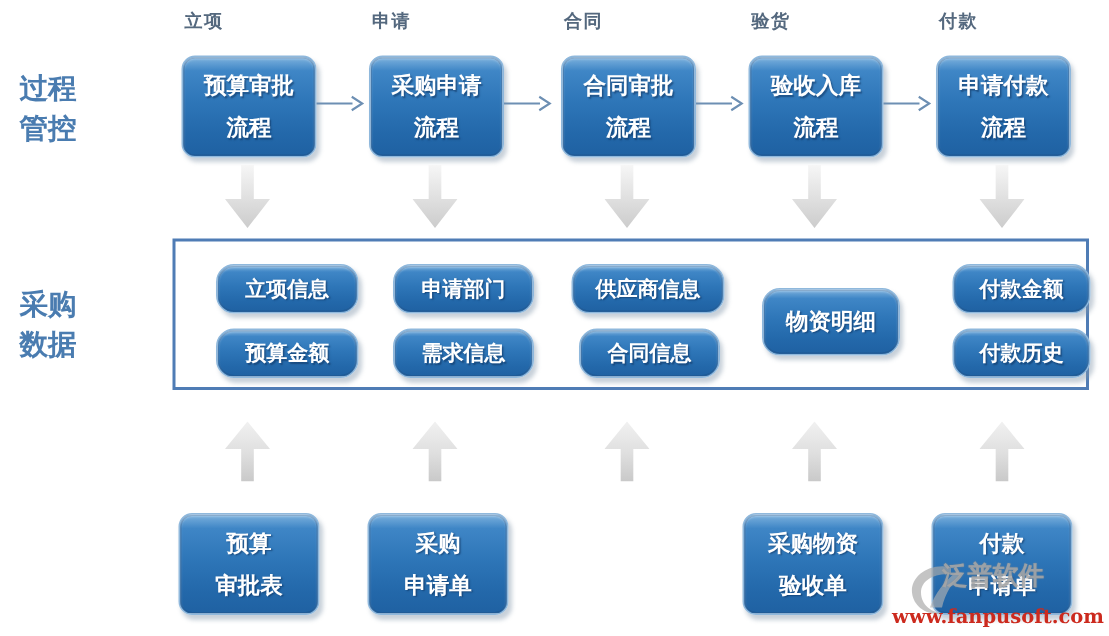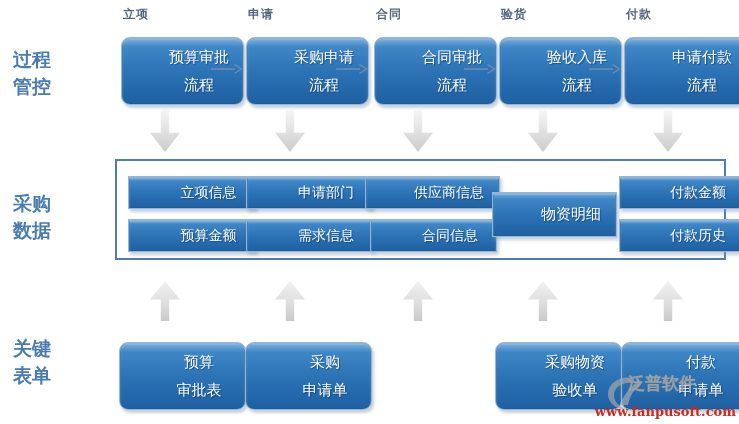--- a/index.html
+++ b/index.html
@@ -9,31 +9,31 @@
   }
   .hdr{
     position:absolute;top:6px;width:84px;text-align:left;
     font-size:12px;font-weight:700;color:#54687e;letter-spacing:1px;
   }
   .rlabel{
     position:absolute;left:13px;width:70px;
     font-size:19px;font-weight:700;color:#4a7cb0;line-height:27px;
   }
   .box{
-    position:absolute;border-radius:9px;color:#fff;font-weight:400;
+    position:absolute;border-radius:9px;color:#fff;font-weight:700;
     background:linear-gradient(180deg,#7db2de 0%,#3f86c6 14%,#2e76b8 45%,#2368aa 78%,#1f61a2 100%);
     border:1px solid #8fb8dc;
     box-shadow:inset 0 1px 2px rgba(255,255,255,.55), inset 0 0 0 1px rgba(23,78,134,.5), 2px 3px 3px rgba(130,150,170,.45);
     display:flex;flex-direction:column;align-items:center;justify-content:center;
-    text-shadow:1px 1px 1px rgba(10,40,80,.5);text-align:center;padding-left:33px;
+    text-shadow:1px 1px 1px rgba(10,40,80,.5);text-align:center;
   }
   .pbox,.fbox{width:88px;height:66px;}
   .fbox{width:92px;margin-top:12px;}
   .pbox span,.fbox span{line-height:28px;font-size:15px;display:block;}
-  .dbox{height:31px;font-size:14px;border-radius:0;}
+  .dbox{height:31px;font-size:14px;border-radius:12px;margin-left:16px;}
   .mbox{font-size:15px;}
   .flow-arrow{position:absolute;top:61px;}
   .arr-down{
     position:absolute;top:110px;width:30px;height:42px;
     background:linear-gradient(180deg,#f6f6f6 0%,#e3e3e3 45%,#cccccc 100%);
     clip-path:polygon(36% 0,64% 0,64% 54%,100% 54%,50% 100%,0 54%,36% 54%);
     filter:drop-shadow(0 1px 1px rgba(0,0,0,.22));
   }
   .arr-up{
     position:absolute;top:281px;width:30px;height:40px;
@@ -69,24 +69,20 @@
   <div class="hdr" style="left:501px">验货</div>
   <div class="hdr" style="left:626px">付款</div>
 
   <div class="rlabel" style="top:46px">
     <div>过程</div>
     <div>管控</div>
   </div>
   <div class="rlabel" style="top:190px">
     <div>采购</div>
     <div>数据</div>
-  </div>
-  <div class="rlabel" style="top:335px">
-    <div>关键</div>
-    <div>表单</div>
   </div>
 
   <div class="box pbox" style="left:121px;top:37px">
     <span>预算审批</span>
     <span>流程</span>
   </div>
   <div class="box pbox" style="left:246px;top:37px">
     <span>采购申请</span>
     <span>流程</span>
   </div>

